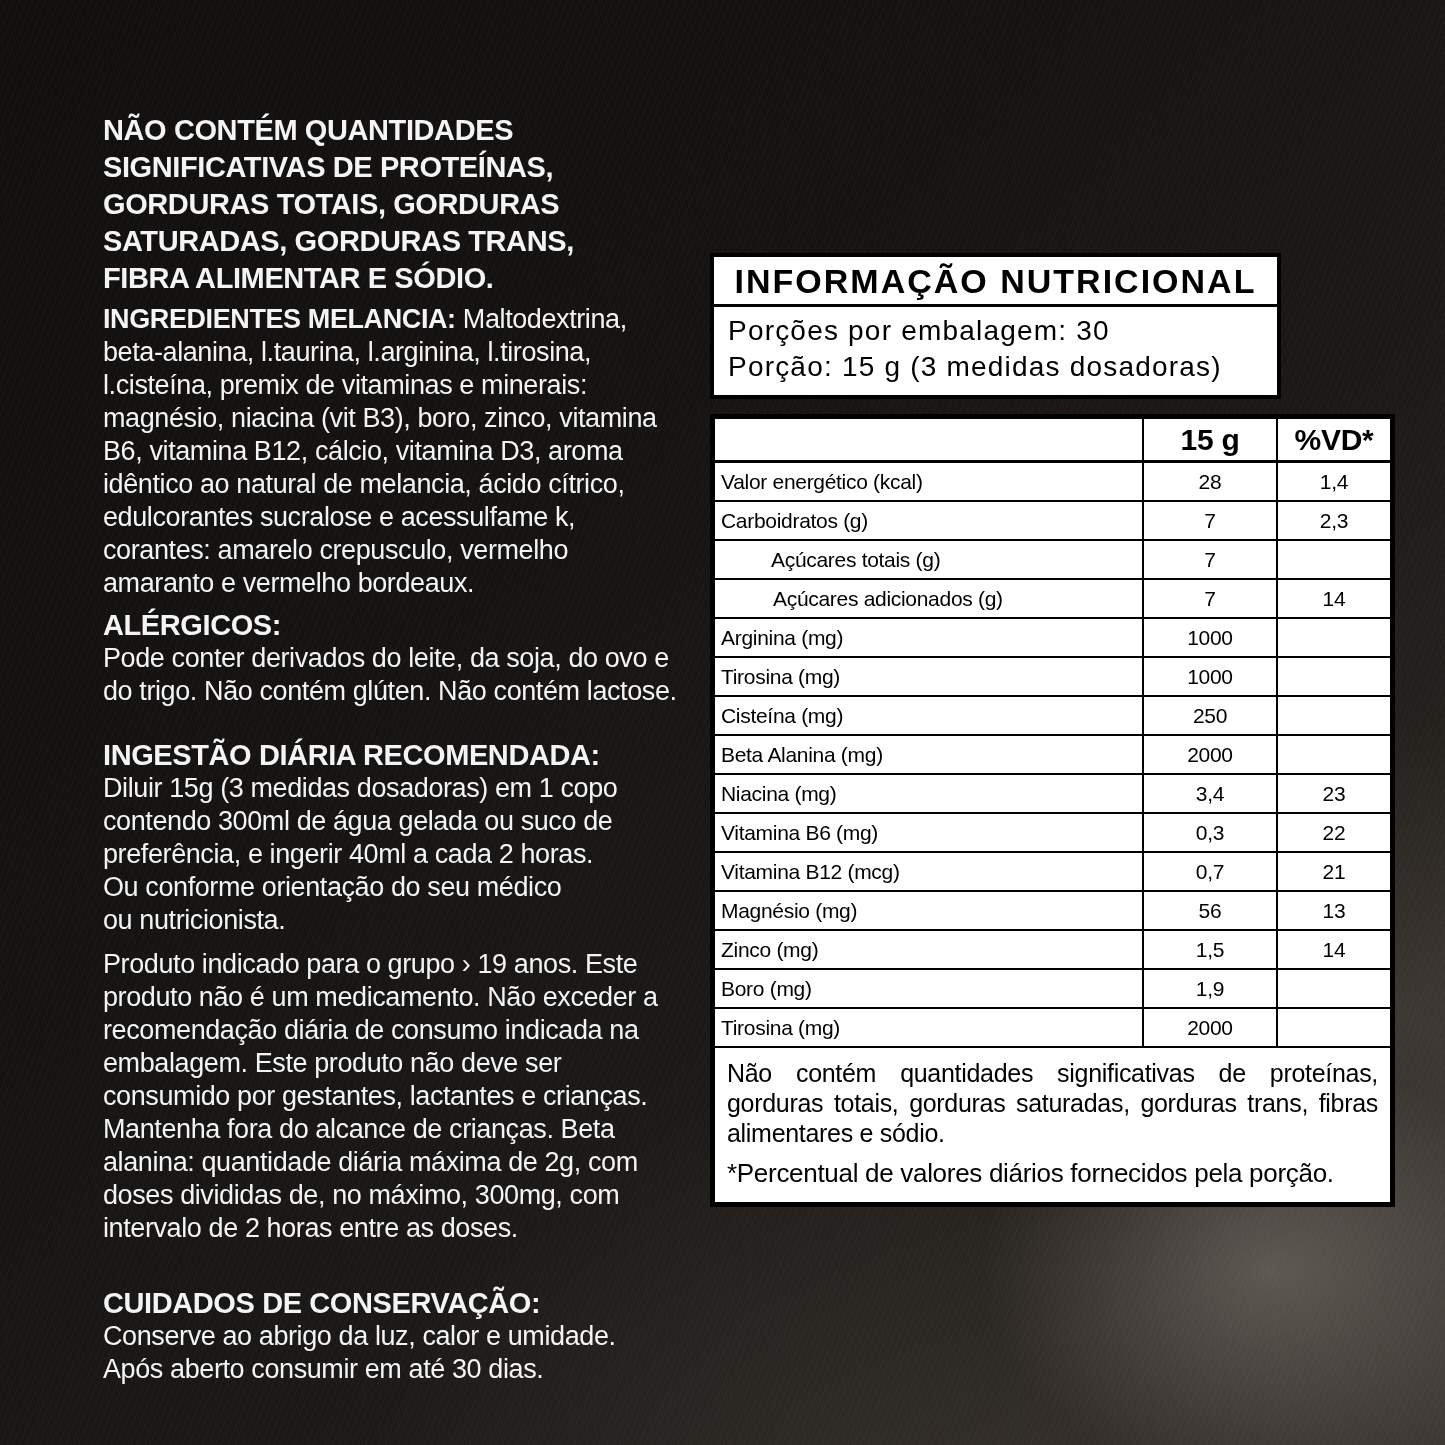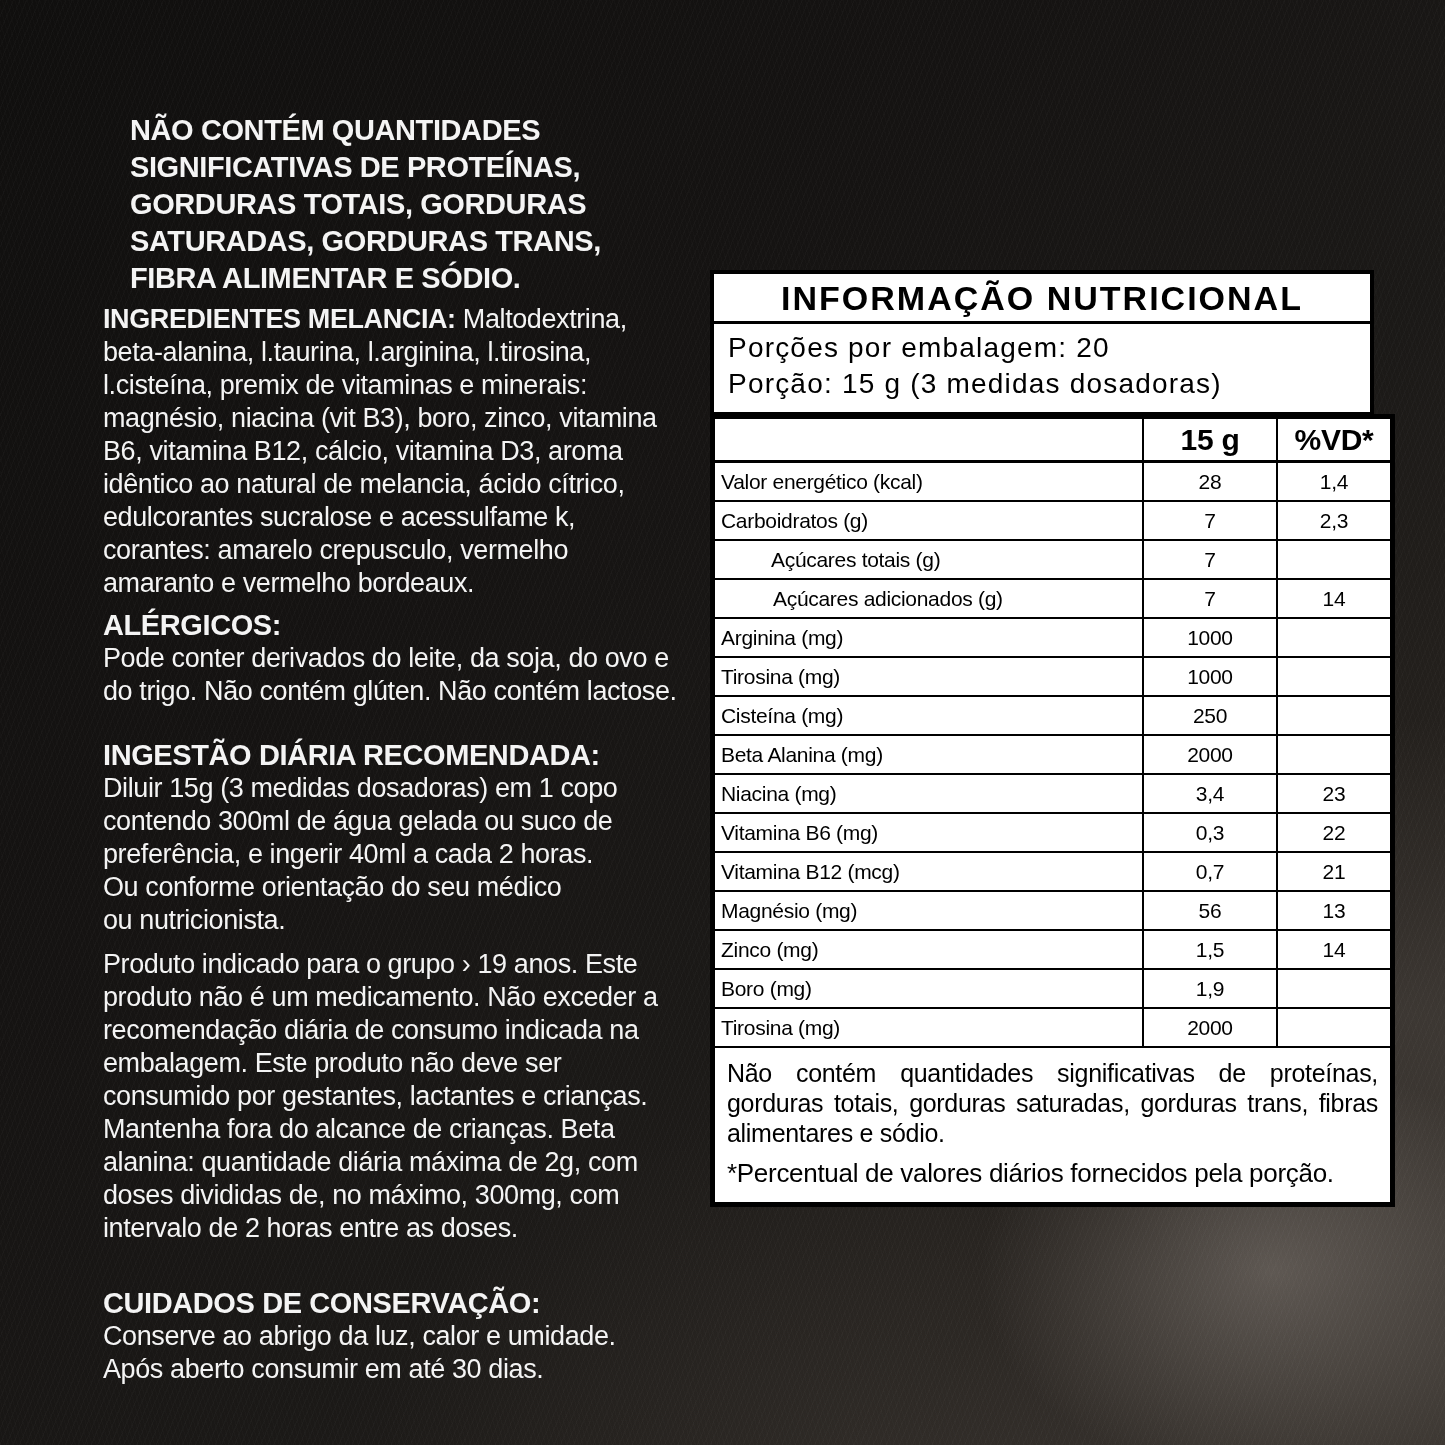--- a/index.html
+++ b/index.html
@@ -20,29 +20,29 @@
     background:
       repeating-linear-gradient(113deg, rgba(255,255,255,0.018) 0 1px, transparent 1px 6px),
       repeating-linear-gradient(21deg, rgba(0,0,0,0.16) 0 2px, transparent 2px 7px),
       repeating-linear-gradient(74deg, rgba(255,255,255,0.012) 0 1px, transparent 1px 4px);
     mix-blend-mode:screen;
   }
 
   
   .lblock{position:absolute;left:103px;width:600px;color:#f4f4f4;letter-spacing:-0.4px;}
   .pre{white-space:pre-line;}
-  .lead{font-weight:bold;font-size:29px;line-height:37px;margin-left:27px;}
+  .lead{font-weight:bold;font-size:29px;line-height:37px;}
   .lbody{font-size:27px;line-height:33px;font-weight:400;}
   .lhead{font-weight:bold;font-size:29px;line-height:34px;margin:0 0 4px 0;}
   .lblock p{margin:0;}
   .lbody b{font-weight:bold;}
 
   
   .npanel-top{
-    position:absolute;left:710px;top:270px;width:664px;
+    position:absolute;left:710px;top:253px;width:571px;
     box-sizing:border-box;background:#fff;border:4px solid #000;color:#000;
   }
   .np-title{
     text-align:center;font-weight:bold;font-size:34px;letter-spacing:2px;
     padding:5px 0 3px;border-bottom:3px solid #000;
   }
   .np-portion{padding:6px 14px 10px;font-size:28px;line-height:36px;letter-spacing:1.2px;}
   .np-portion p{margin:0;}
 
   .npanel-main{
@@ -115,21 +115,21 @@
 
   <div class="lblock" style="top:1286px;">
     <p class="lhead">CUIDADOS DE CONSERVAÇÃO:</p>
     <p class="lbody pre">Conserve ao abrigo da luz, calor e umidade.
 Após aberto consumir em até 30 dias.</p>
   </div>
 
   <div class="npanel-top">
     <div class="np-title">INFORMAÇÃO NUTRICIONAL</div>
     <div class="np-portion">
-      <p>Porções por embalagem: 20</p>
+      <p>Porções por embalagem: 30</p>
       <p>Porção: 15 g (3 medidas dosadoras)</p>
     </div>
   </div>
 
   <div class="npanel-main">
     <table class="nt">
       <tbody>
         <tr class="nt-head">
           <td class="c-label"></td>
           <td class="c-amt">15 g</td>

